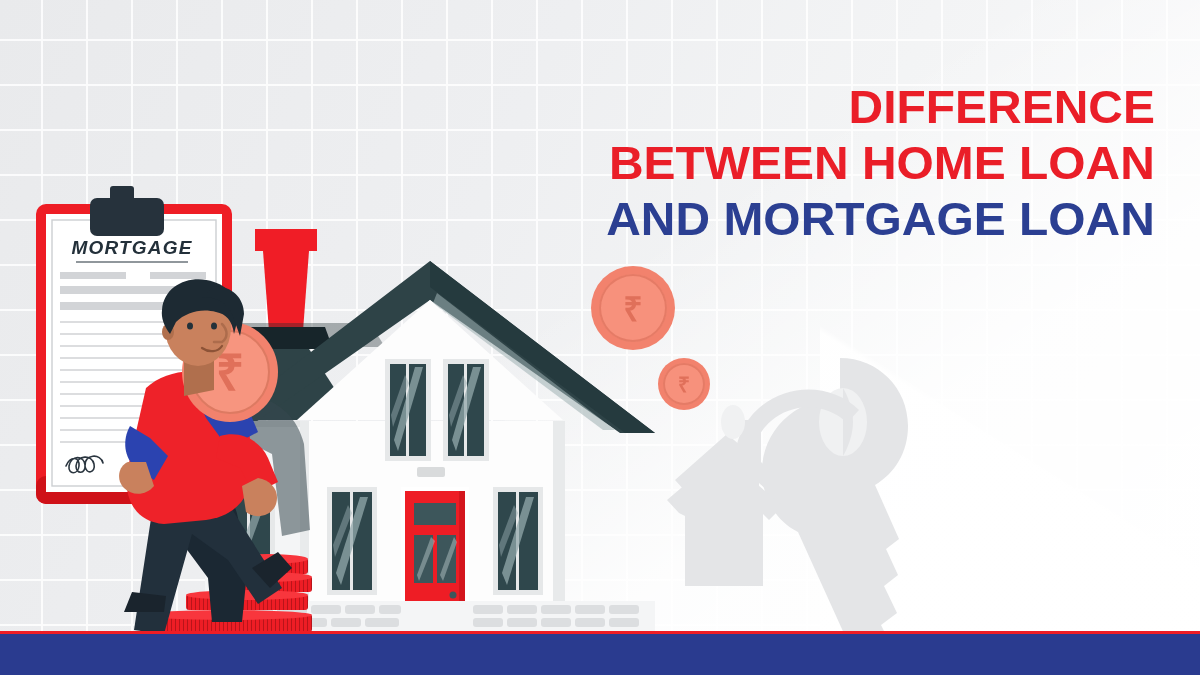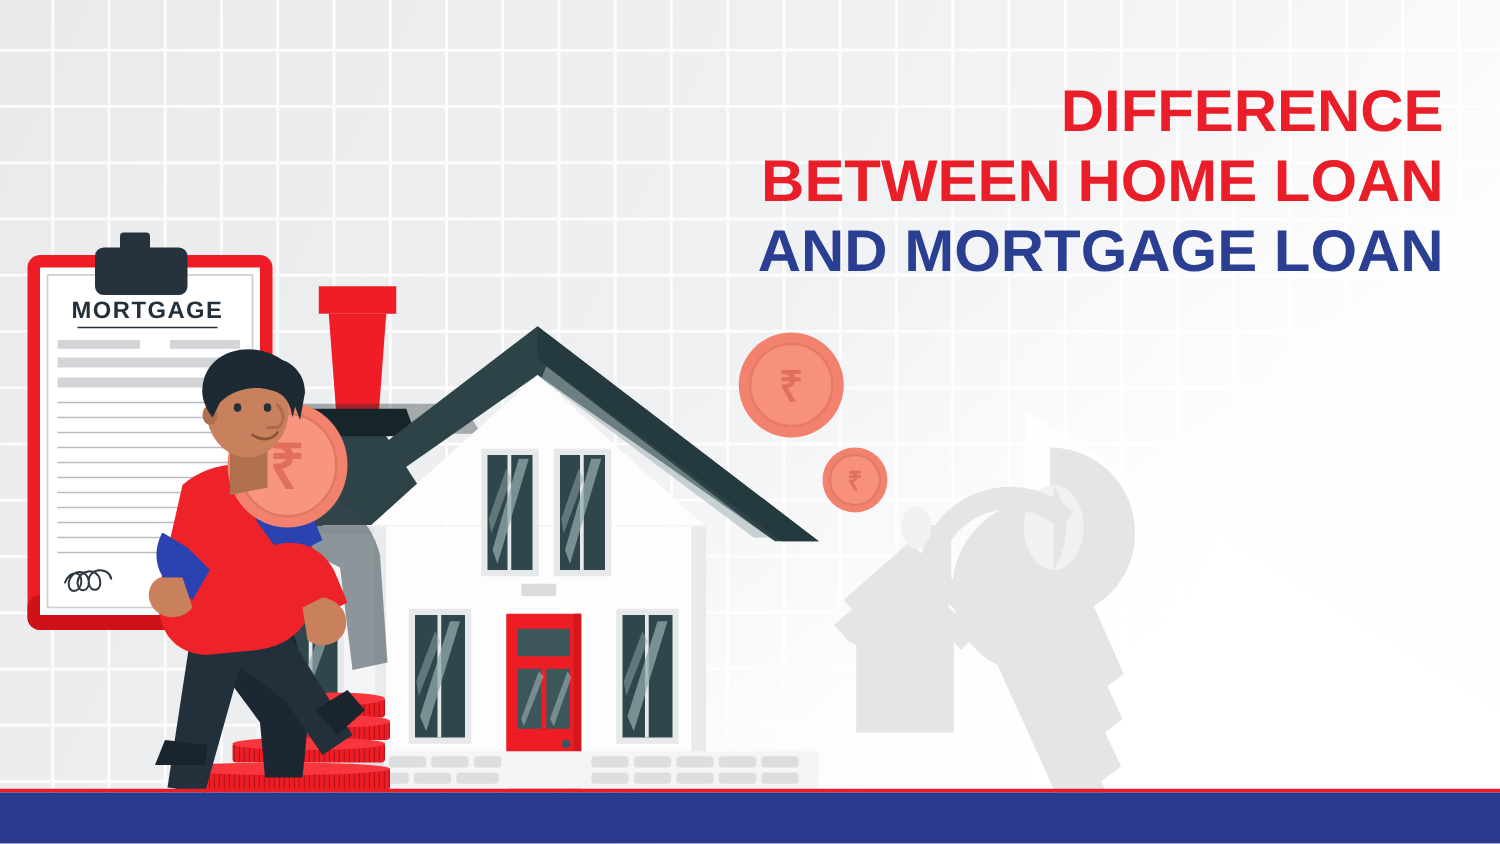--- a/index.html
+++ b/index.html
@@ -46,21 +46,21 @@
     position:absolute; left:0; bottom:0; width:1200px; height:41px;
     background:#2a3b8f;
   }
   .bottom-red-line{
     position:absolute; left:0; bottom:41px; width:1200px; height:3px;
     background:#ee1d25;
   }
 
   
   .headline{
-    position:absolute; right:45px; top:66px;
+    position:absolute; right:45px; top:84px;
     text-align:right;
     line-height:.98;
     letter-spacing:.5px;
   }
   .headline .line{
     display:block;
     font-family:"Liberation Sans", sans-serif;
     font-weight:bold;
     font-size:47px;
     letter-spacing:0px;
@@ -96,21 +96,21 @@
   .coin-big .inner{ width:68px; height:68px; }
   .coin-big .rs{ font-size:34px; }
   .coin-small{ left:658px; top:358px; width:52px; height:52px; }
   .coin-small .inner{ width:42px; height:42px; }
   .coin-small .rs{ font-size:21px; }
 
   
   .house{ position:absolute; left:205px; top:215px; width:450px; height:420px; }
 
   
-  .clipboard{ position:absolute; left:18px; top:176px; width:240px; height:340px; }
+  .clipboard{ position:absolute; left:32px; top:176px; width:240px; height:340px;font-style:italic; }
 
   
   .person{ position:absolute; left:110px; top:276px; width:235px; height:360px; }
 
   
   .coin-stacks{ position:absolute; left:140px; top:556px; width:175px; height:82px; }
 
   svg{ display:block; overflow:visible; }
 </style>
 </head>

